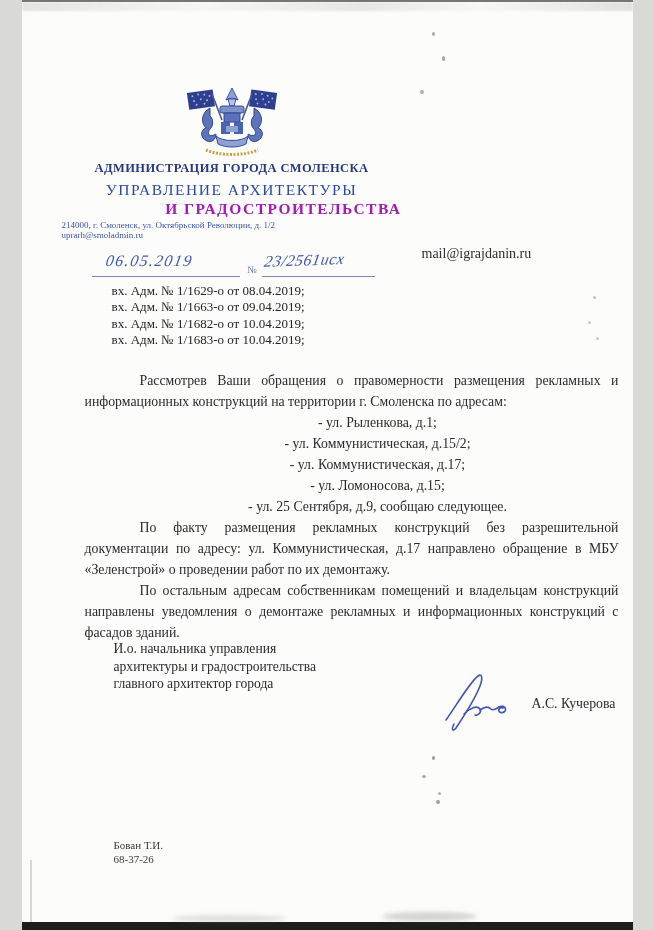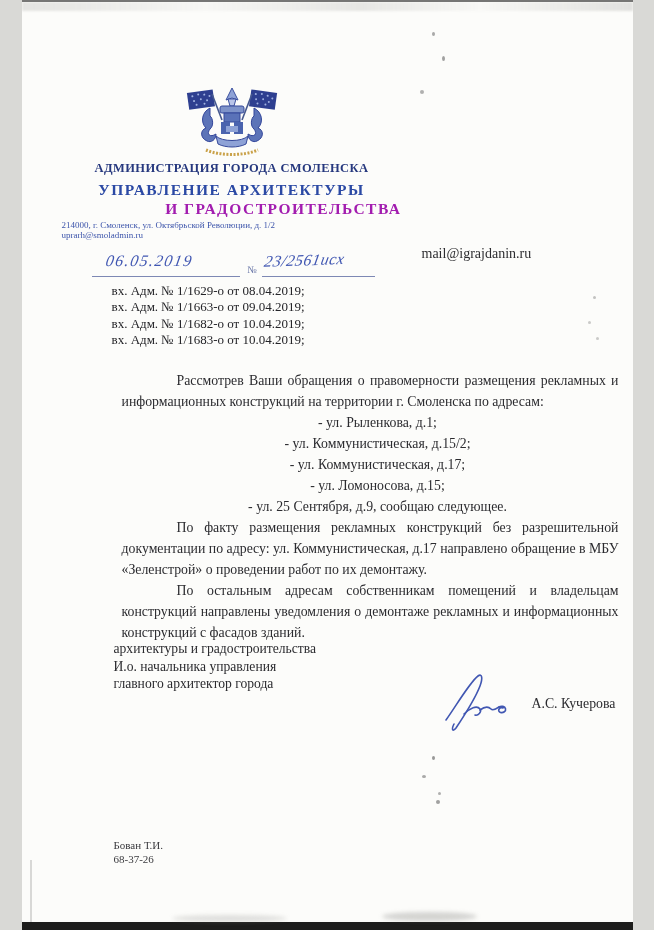--- a/index.html
+++ b/index.html
@@ -17,21 +17,21 @@
   .smudge-b1 { position:absolute; left:150px; bottom:8px; width:115px; height:7px; background:rgba(140,140,135,.25); filter:blur(2px); border-radius:50%; }
   .smudge-b2 { position:absolute; left:360px; bottom:9px; width:95px; height:9px; background:rgba(120,120,115,.3); filter:blur(2px); border-radius:50%; }
   .edge-left { position:absolute; left:8px; top:860px; bottom:8px; width:2px; background:rgba(150,150,145,.35); }
   .artifact { position:absolute; border-radius:50%; background:#555; }
 
   
   .emblem { position:absolute; left:158px; top:86px; width:104px; height:74px; }
   .org-name { position:absolute; left:40px; top:161px; width:340px; text-align:center;
     font-weight:bold; font-size:12.5px; letter-spacing:.4px; color:#26387e; }
   .dept1 { position:absolute; left:40px; top:181px; width:340px; text-align:center;
-    font-weight:bold; font-size:15.5px; letter-spacing:1.5px; color:#2b49a4; }
+    font-weight:normal; font-size:15.5px; letter-spacing:1.5px; color:#2b49a4; }
   .dept2 { position:absolute; left:40px; top:200px; width:340px; text-align:right;
     font-weight:bold; font-size:15.5px; letter-spacing:1.5px; color:#a21caf; }
   .contact { position:absolute; left:40px; top:221px; width:340px; text-align:left;
     font-size:9px; line-height:9.8px; color:#3d55ab; }
 
   
   .date-hand { position:absolute; left:84px; top:252px; width:140px; text-align:left;
     font-style:italic; font-size:16px; letter-spacing:1.5px; color:#4157b2; transform:skewX(-10deg); }
   .u-date { position:absolute; left:70px; top:276px; width:148px; height:1px; background:#7d88b4; }
   .num-sign { position:absolute; left:226px; top:264px; font-size:10px; color:#6a77a8; }
@@ -39,21 +39,21 @@
     font-style:italic; font-size:16px; letter-spacing:.5px; color:#4157b2; transform:skewX(-12deg) rotate(-2deg); }
   .u-num { position:absolute; left:240px; top:276px; width:113px; height:1px; background:#7d88b4; }
   .recipient { position:absolute; left:400px; top:246px; font-size:14px; color:#2d2d30; }
 
   
   .in-refs { position:absolute; left:90px; top:283px; font-size:13px; line-height:16.4px; color:#242428; }
 
   
   .body-text { position:absolute; left:63px; top:370px; width:534px;
     font-size:13.8px; line-height:21px; text-align:justify; color:#2b2b2f; }
-  .body-text p { text-indent:55px;margin-left:37px; }
+  .body-text p { text-indent:55px; }
   .addr-list div { margin-left:52px; text-align:center; }
 
   
   .sig-title { position:absolute; left:92px; top:640px; font-size:13.6px; line-height:17.6px; color:#2b2b2f; }
   .sig-svg { position:absolute; left:418px; top:672px; width:86px; height:62px; }
   .sig-name { position:absolute; left:510px; top:696px; font-size:13.8px; color:#2b2b2f; }
 
   
   .executor { position:absolute; left:92px; top:838px; font-size:11px; line-height:14px; color:#3a3a3e; }
 </style>
@@ -161,22 +161,22 @@
       <div>- ул. Коммунистическая, д.15/2;</div>
       <div>- ул. Коммунистическая, д.17;</div>
       <div>- ул. Ломоносова, д.15;</div>
       <div>- ул. 25 Сентября, д.9, сообщаю следующее.</div>
     </div>
     <p>По факту размещения рекламных конструкций без разрешительной документации по адресу: ул. Коммунистическая, д.17 направлено обращение в МБУ «Зеленстрой» о проведении работ по их демонтажу.</p>
     <p>По остальным адресам собственникам помещений и владельцам конструкций направлены уведомления о демонтаже рекламных и информационных конструкций с фасадов зданий.</p>
   </div>
 
   <div class="sig-title">
+    <div>И.о. начальника управления</div>
     <div>архитектуры и градостроительства</div>
-    <div>И.о. начальника управления</div>
     <div>главного архитектор города</div>
   </div>
 
   <div class="sig-svg">
     <svg viewBox="0 0 86 62" width="86" height="62">
       <g fill="none" stroke="#4157b2" stroke-width="1.6" stroke-linecap="round">
         <path d="M6 48 C 16 34, 30 10, 38 4 C 42 1, 43 6, 40 14 C 35 27, 24 44, 16 56 C 13 60, 11 58, 14 52"></path>
         <path d="M24 42 C 30 36, 37 33, 40 37 C 42 40, 38 44, 35 43"></path>
         <path d="M40 38 C 44 35, 48 34, 51 37 C 53 39, 56 37, 59 35"></path>
         <path d="M59 35 a4 3.2 0 1 1 1.5 5.5 a3 2.4 0 1 1 2.5 -4.5"></path>

